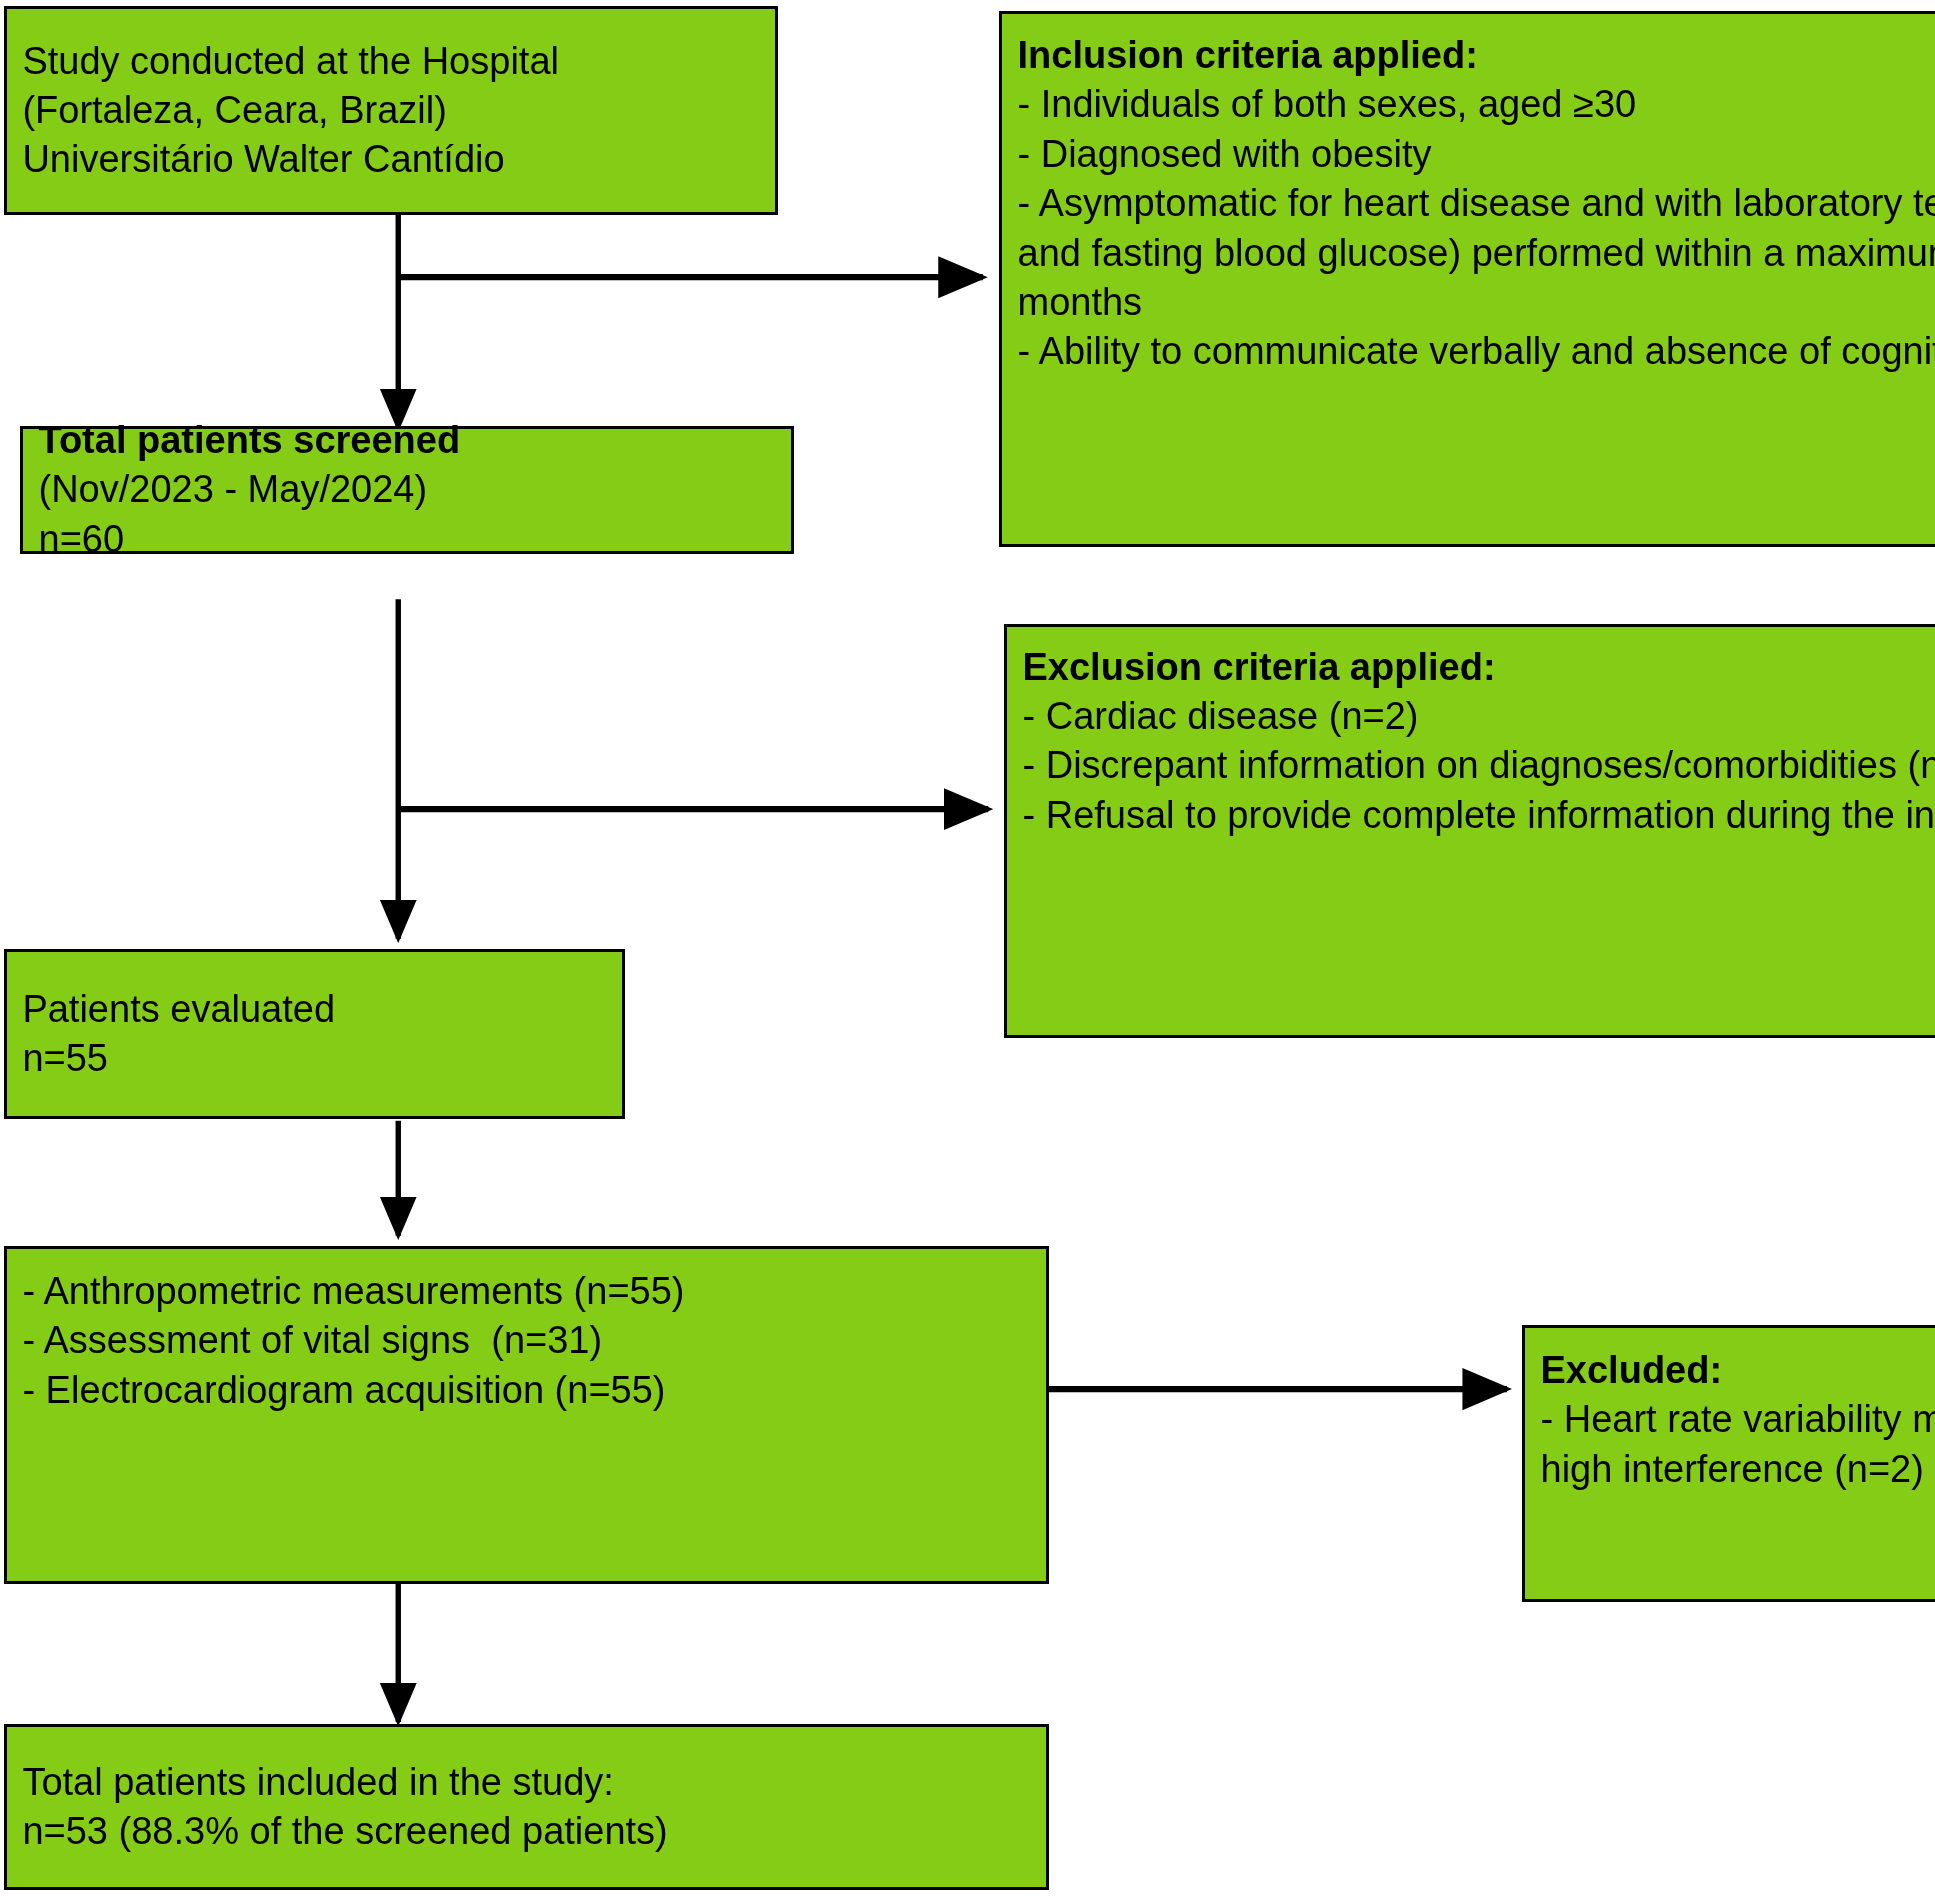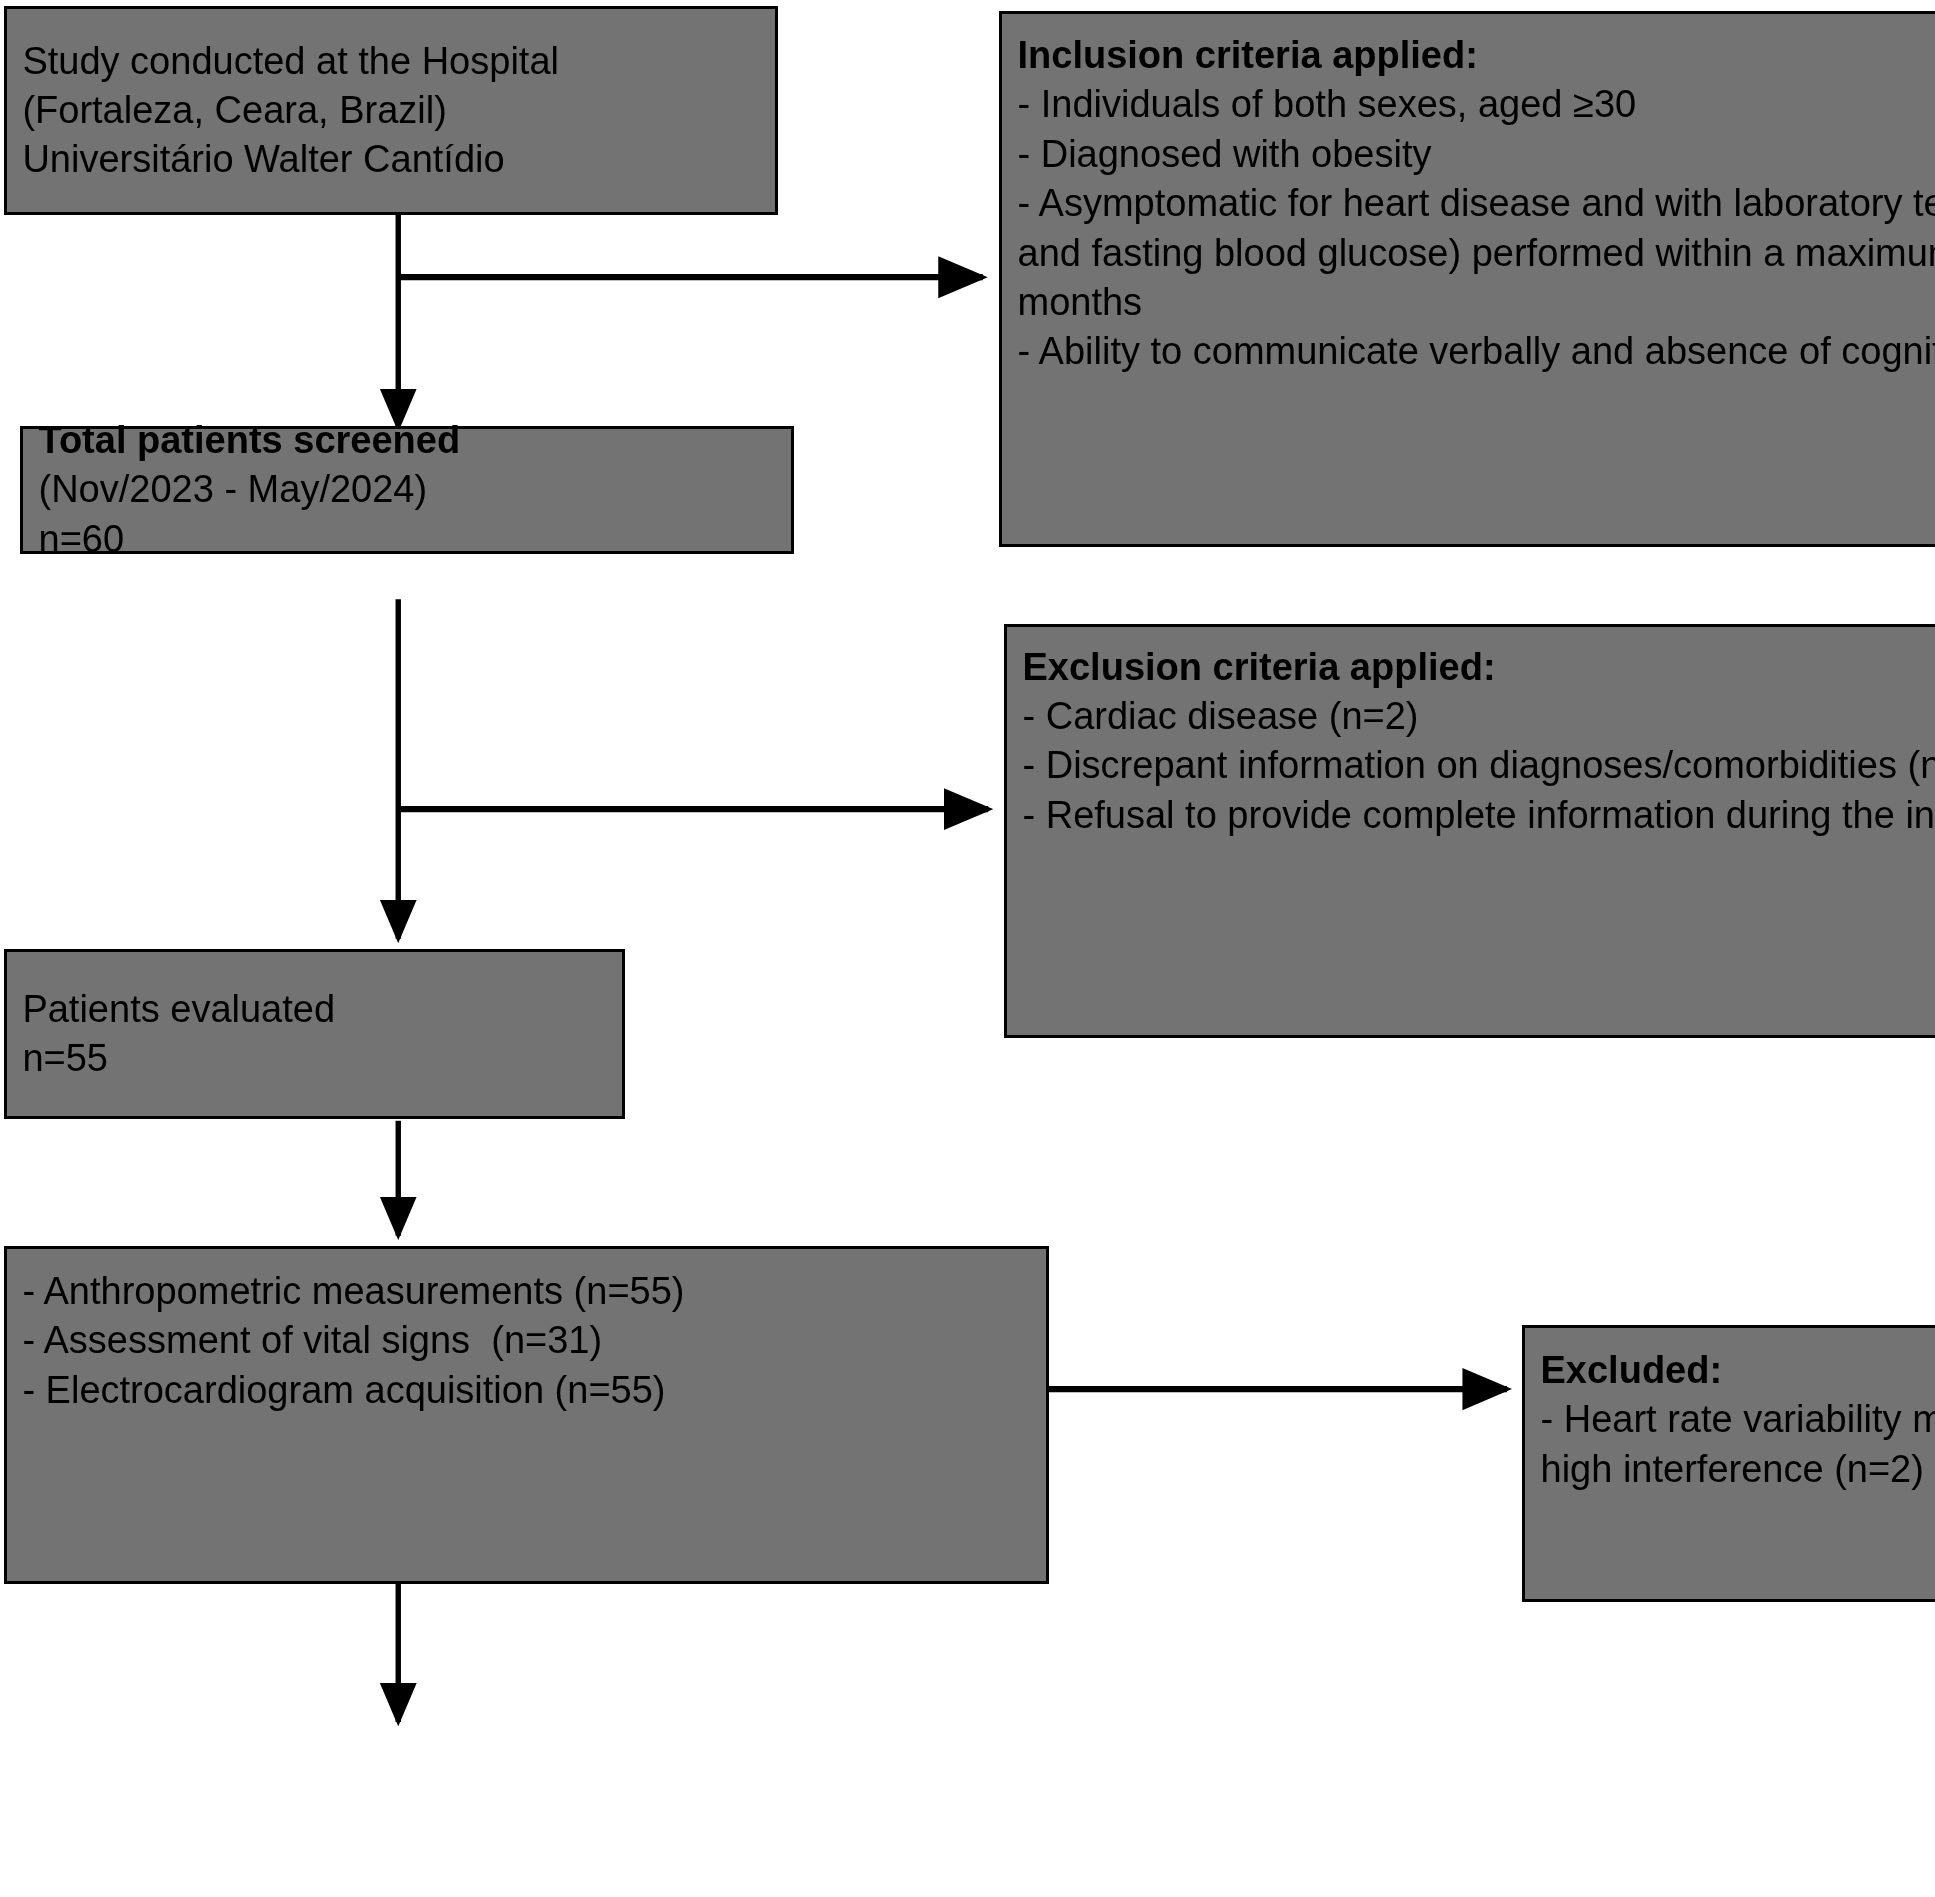--- a/index.html
+++ b/index.html
@@ -15,21 +15,21 @@
     position: relative;
     width: 2287px;
     height: 1897px;
     background: #ffffff;
     overflow: hidden;
   }
   .node {
     position: absolute;
     box-sizing: border-box;
     border: 3.1px solid #000000;
-    background: #737373;
+    background: #84cc16;
     padding: 13px 15.5px;
     display: flex;
     flex-direction: column;
     justify-content: center;
   }
   .line {
     position: absolute;
     margin: 0;
     font-size: 38px;
     line-height: 1.30;
@@ -109,15 +109,19 @@
     <div class="line">- Anthropometric measurements (n=55)</div>
     <div class="line">- Assessment of vital signs  (n=31)</div>
     <div class="line">- Electrocardiogram acquisition (n=55)</div>
   </div>
 
   <div class="node" style="left:1522px; top:1325px; width:757px; height:277px; justify-content:flex-start; padding-top:18px;">
     <div class="line bold">Excluded:</div>
     <div class="line">- Heart rate variability measurements with high interference (n=2)</div>
   </div>
 
+  <div class="node" style="left:3.9px; top:1724px; width:1045px; height:166px;">
+    <div class="line">Total patients included in the study:</div>
+    <div class="line">n=53 (88.3% of the screened patients)</div>
+  </div>
 
 </div>
 
 
 </body></html>

